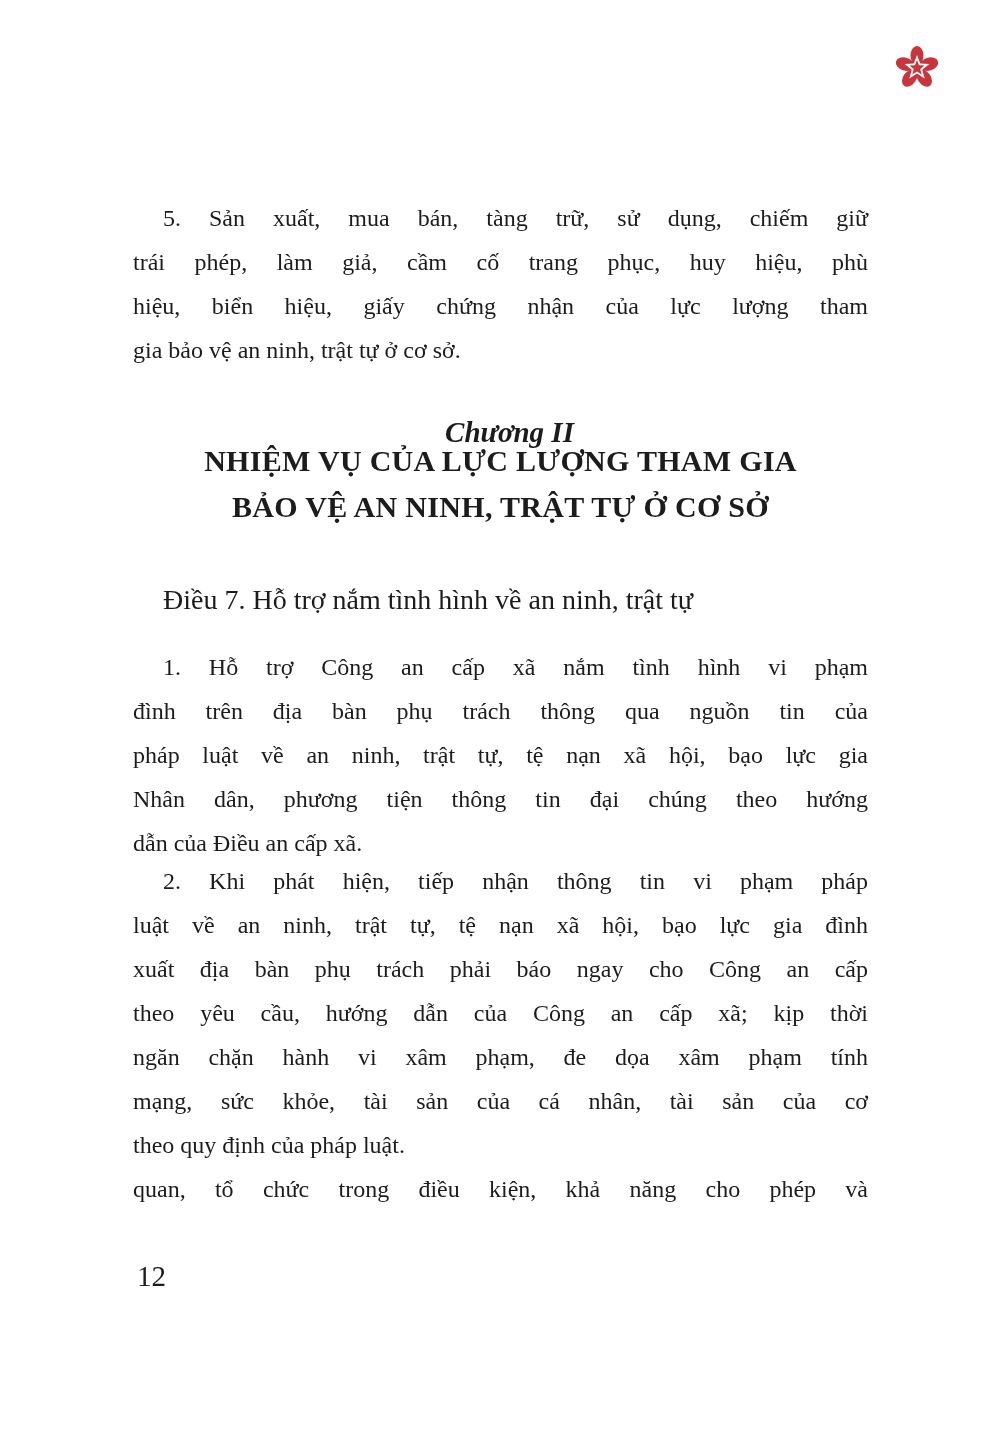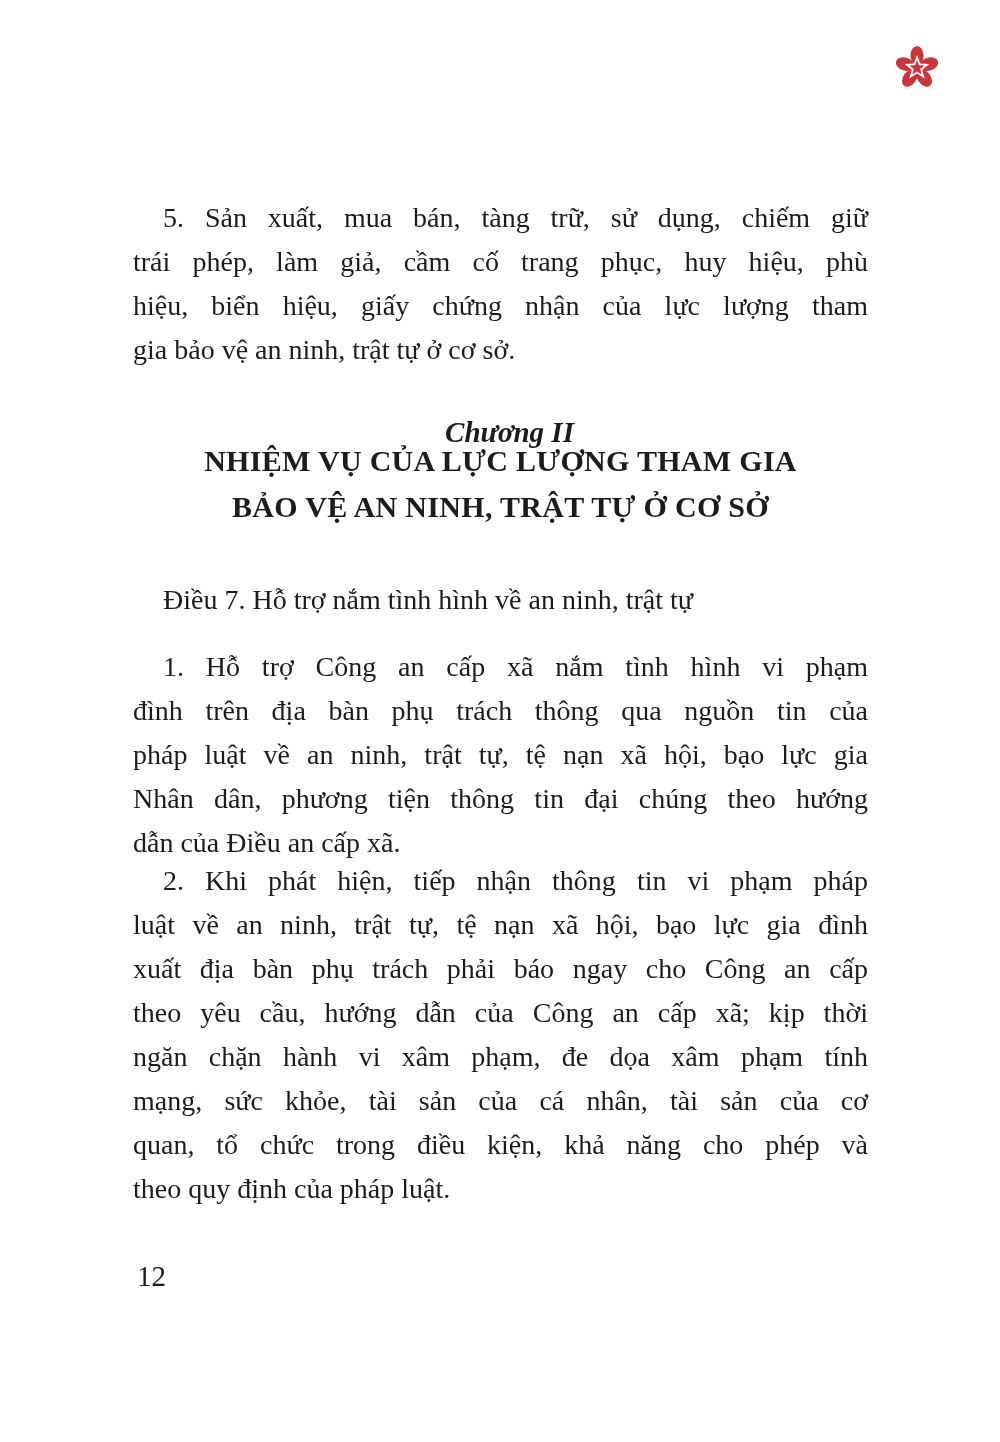--- a/index.html
+++ b/index.html
@@ -7,21 +7,21 @@
     position:relative;
     width:1000px;height:1442px;
     background:#ffffff;
     font-family:"Liberation Serif","DejaVu Serif",serif;
     color:#1c1c1c;
     overflow:hidden;
   }
   .ornament{position:absolute;left:893px;top:44px;width:48px;height:48px;}
   .textcol{position:absolute;left:133px;width:735px;}
   .line{
-    font-size:28px;
+    font-size:24px;
     line-height:44px;
     text-align:justify;
     text-align-last:justify;
     white-space:normal;
   }
   .line.first{text-indent:30px;}
   .line.last{text-align-last:left;}
   .chapter-label{
     position:absolute;left:142px;top:410px;width:735px;
     text-align:center;font-weight:bold;font-style:italic;
@@ -88,19 +88,19 @@
     <div class="line last">dẫn của Điều an cấp xã.</div>
   </div>
 
   <div class="textcol p2">
     <div class="line first">2. Khi phát hiện, tiếp nhận thông tin vi phạm pháp</div>
     <div class="line">luật về an ninh, trật tự, tệ nạn xã hội, bạo lực gia đình</div>
     <div class="line">xuất địa bàn phụ trách phải báo ngay cho Công an cấp</div>
     <div class="line">theo yêu cầu, hướng dẫn của Công an cấp xã; kịp thời</div>
     <div class="line">ngăn chặn hành vi xâm phạm, đe dọa xâm phạm tính</div>
     <div class="line">mạng, sức khỏe, tài sản của cá nhân, tài sản của cơ</div>
+    <div class="line last">theo quy định của pháp luật.</div>
     <div class="line">quan, tổ chức trong điều kiện, khả năng cho phép và</div>
-    <div class="line last">theo quy định của pháp luật.</div>
   </div>
 
   <div class="page-number">12</div>
 
 </div>
 
 </body></html>

